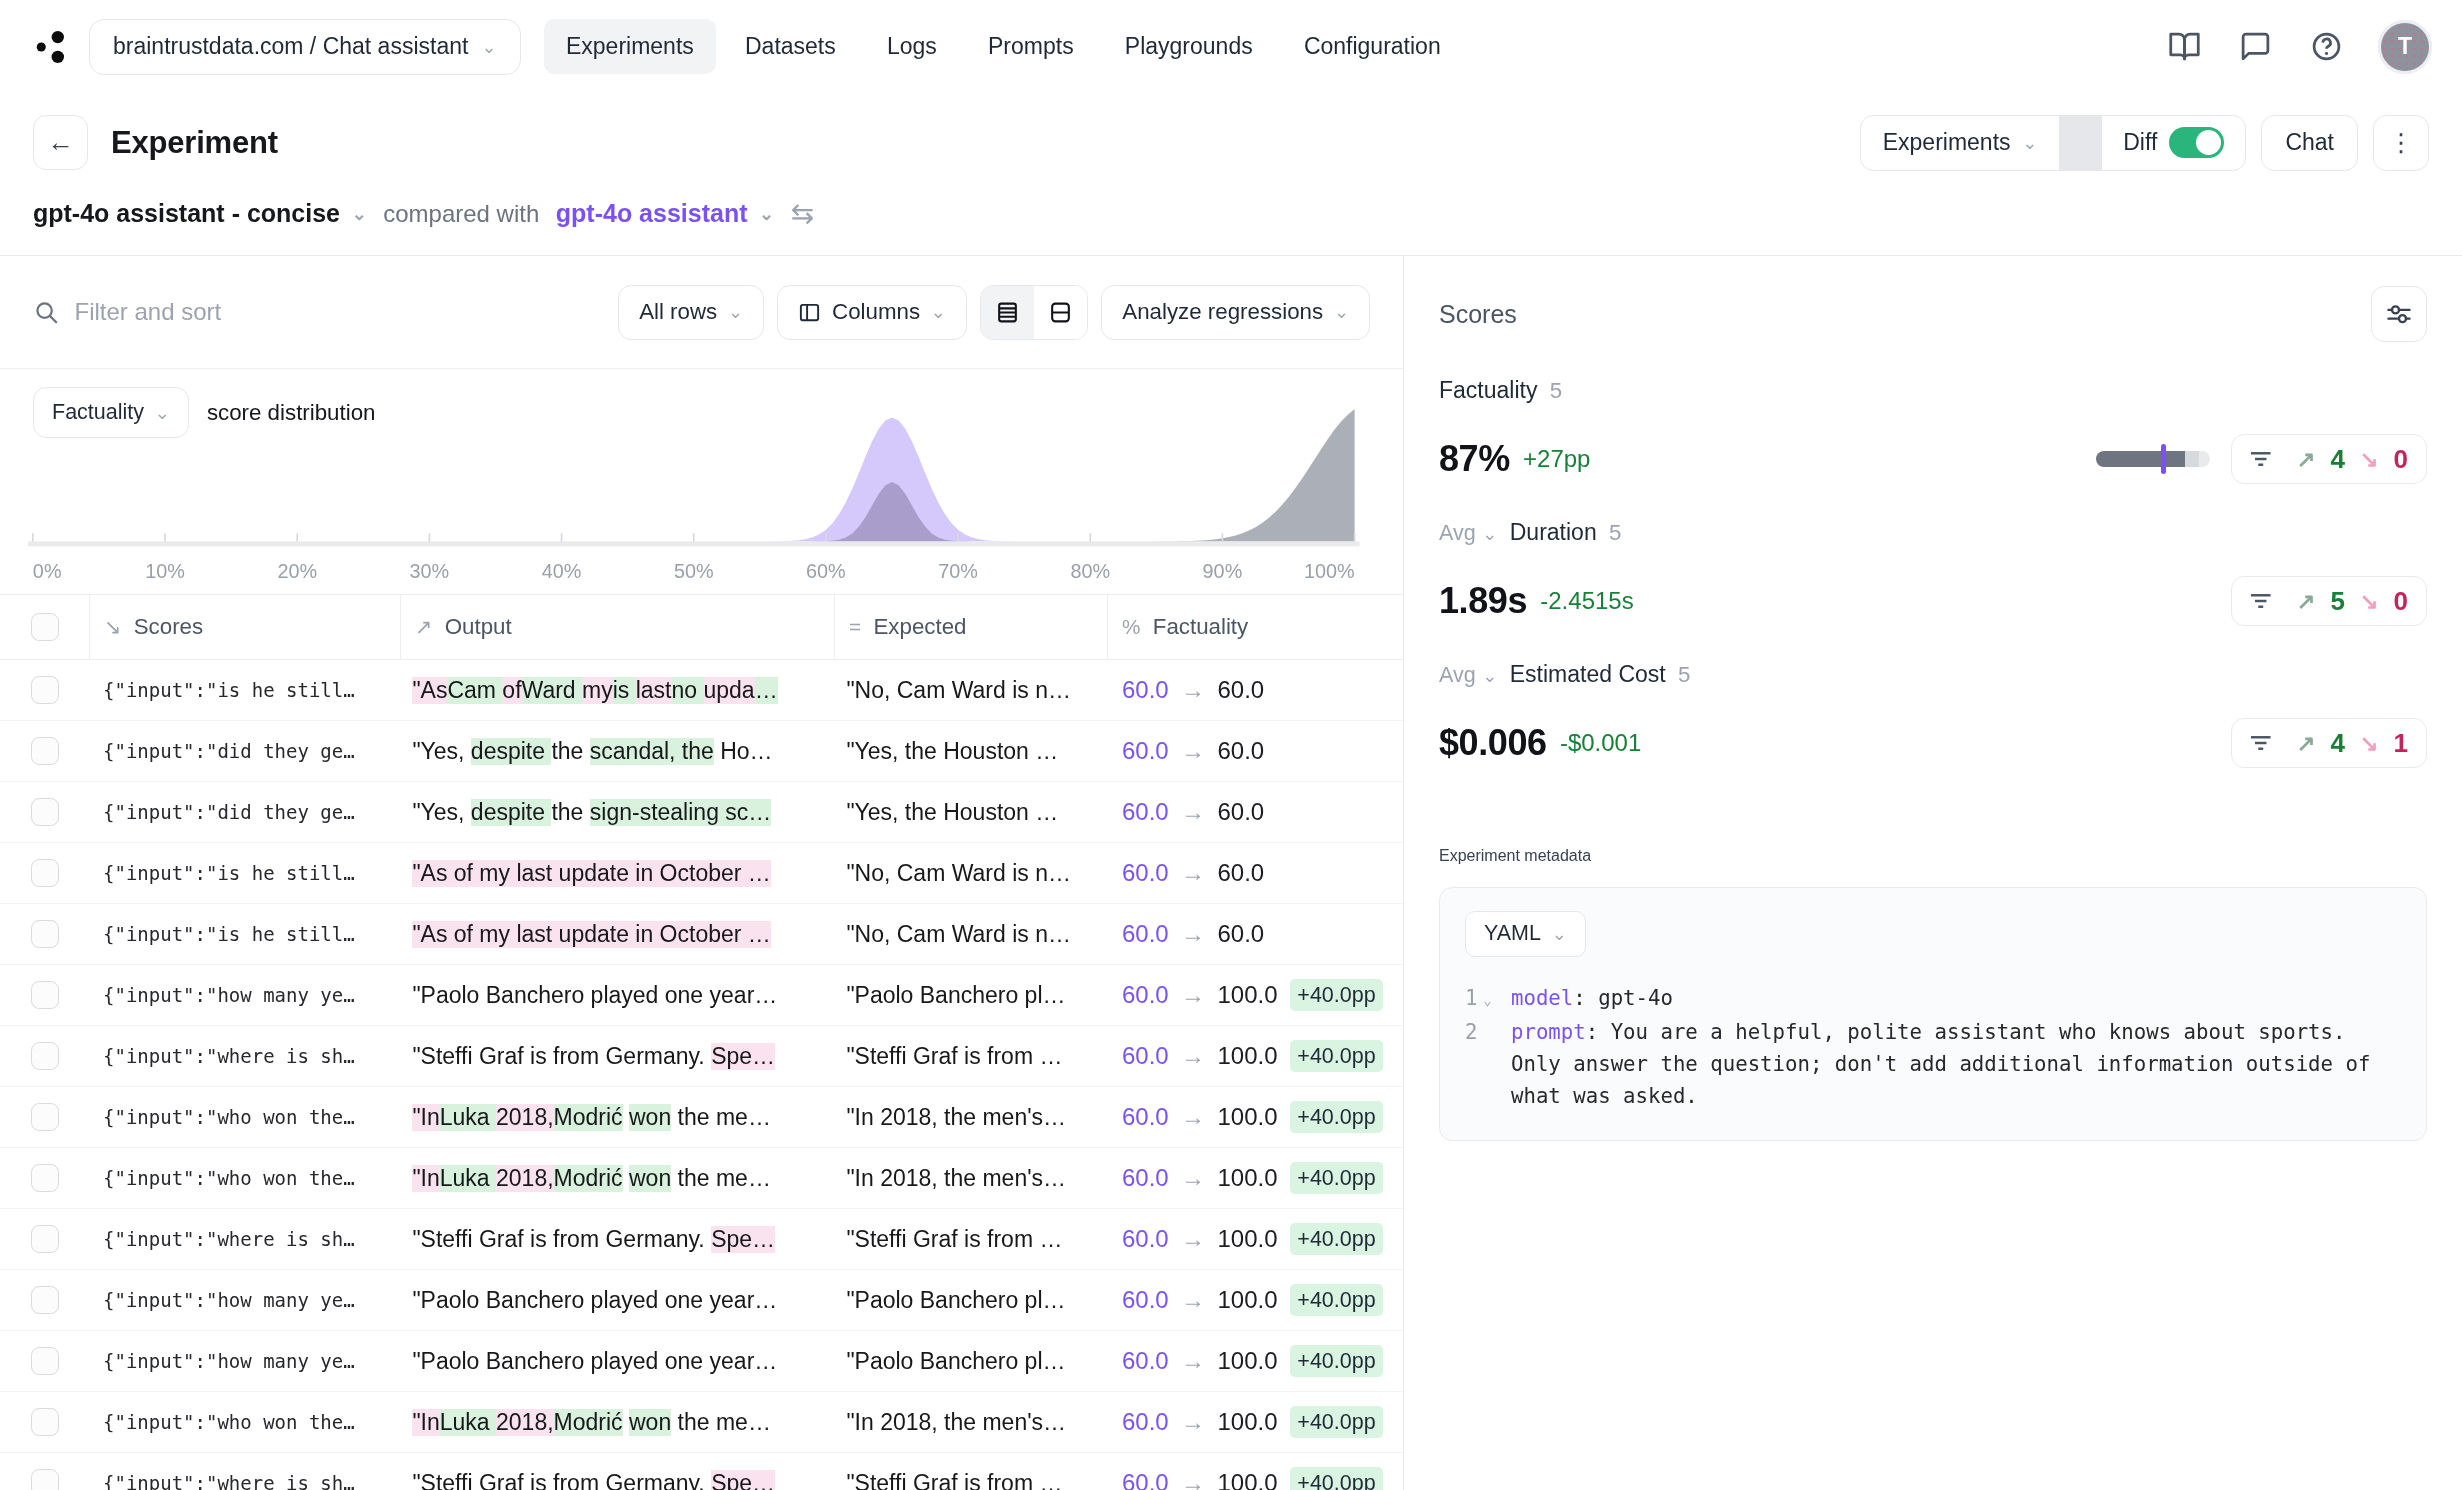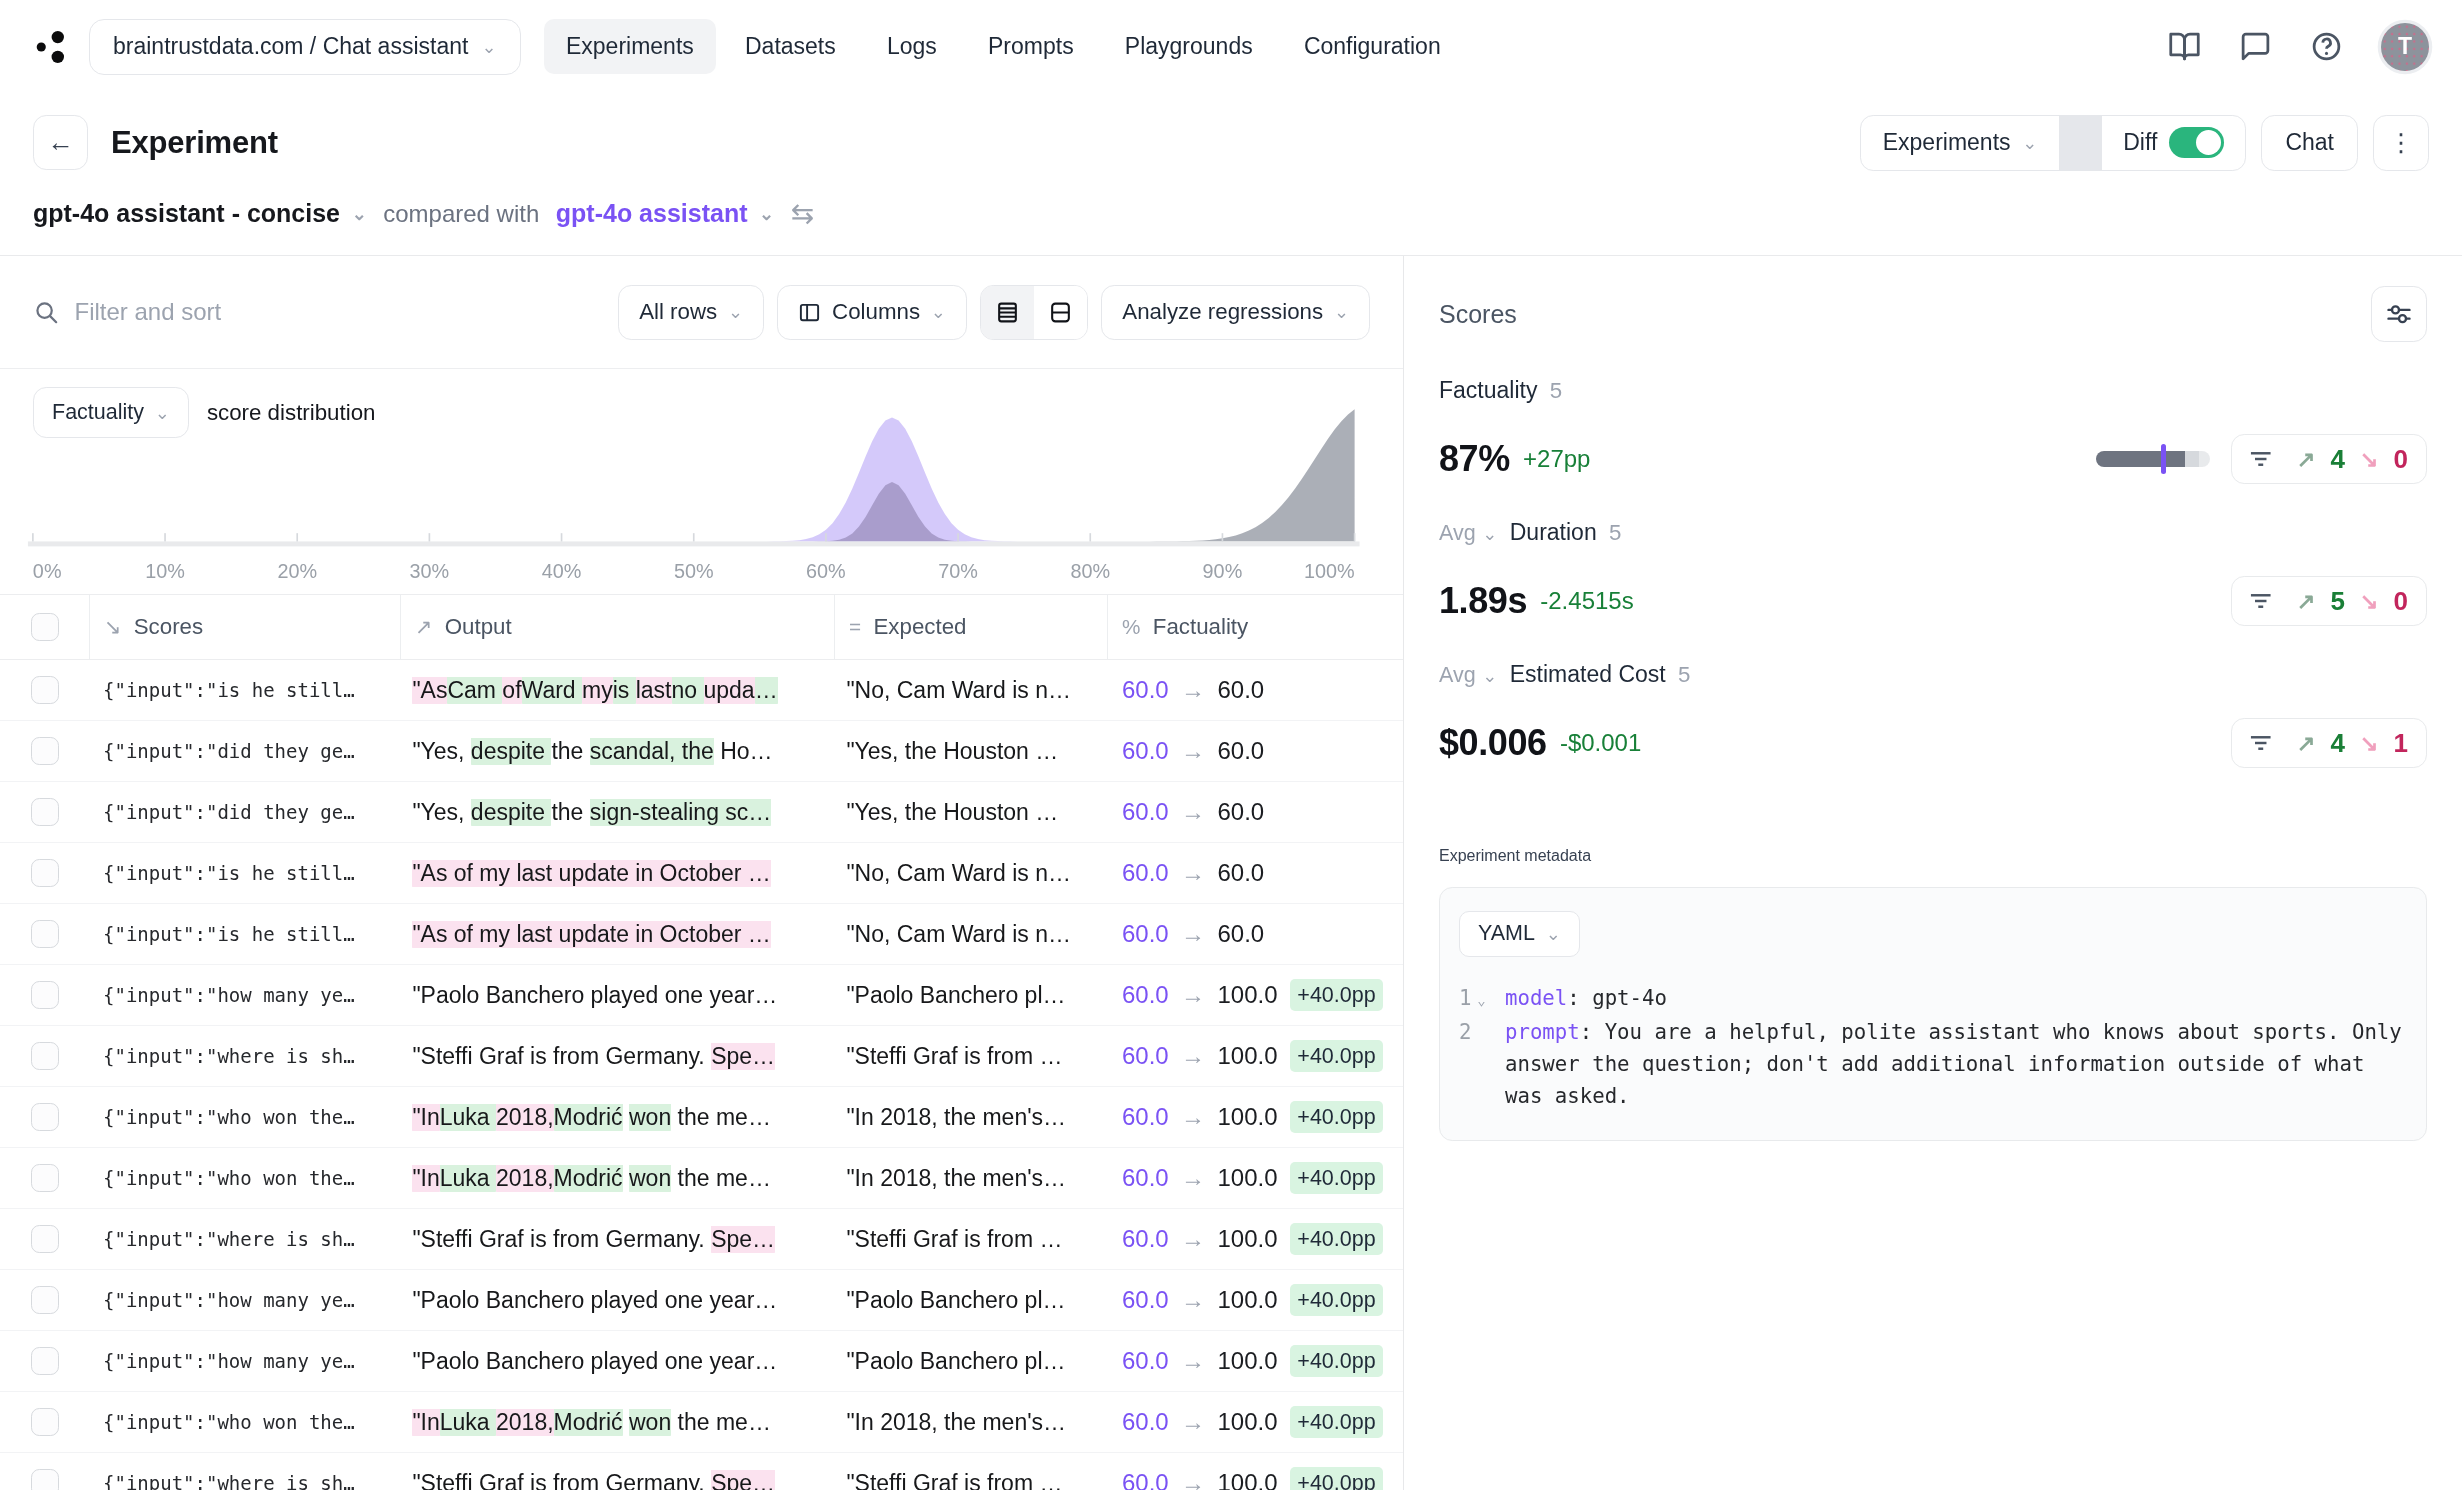--- a/index.html
+++ b/index.html
@@ -96,21 +96,21 @@
   .mini-slider{position:relative;width:114px;height:16.5px;border-radius:8.3px;
                background:linear-gradient(90deg,#6e7480 0 78%,#d6d9dd 78% 90%,#e8eaec 90% 100%)}
   .mini-marker{position:absolute;top:-6.6px;width:5px;height:30px;border-radius:2.5px;background:#7a52f4}
   .m-chip{display:flex;align-items:center;border:1.7px solid #e8eaec;border-radius:13.2px;height:50px;
           padding:0 18px;gap:25px;min-width:154px;justify-content:space-between;background:#fff}
   .ud{display:flex;align-items:center;gap:15px;font-size:26px;font-weight:600}
   .up-a{color:#8aa996;font-size:22.3px}.up-n{color:#1a7f37}
   .dn-a{color:#f0a0bd;font-size:22.3px}.dn-n{color:#c2255c}
   
   .meta-title{margin-top:79px;font-size:16px;color:#374151}
-  .meta-card{margin-top:21.5px;background:#fafbfc;border:1.7px solid #e8eaec;border-radius:13.2px;padding:23px 19px 28px}
+  .meta-card{margin-top:21.5px;background:#fafbfc;border:1.7px solid #e8eaec;border-radius:13.2px;padding:23px 25px 28px}
   .yaml-chip{display:inline-flex;align-items:center;gap:10.8px;border:1.7px solid #e5e7eb;background:#fff;
              border-radius:10px;height:46px;padding:0 18px;font-size:21.5px;color:#1f2937}
   .code{margin-top:25px;font-family:"DejaVu Sans Mono",monospace;font-size:20.7px;line-height:32px;color:#26282c}
   .code-line{display:flex}
   .ln{flex:none;width:46px;color:#9aa0a8;display:flex;align-items:flex-start;gap:5.8px}
   .ln .lc{font-size:14px;color:#9ca3af;margin-top:2.5px}
   .code-text{flex:1;white-space:pre-wrap;word-break:break-word}
   .k{color:#7a52f4}
   svg.ic{display:block}
 </style>

